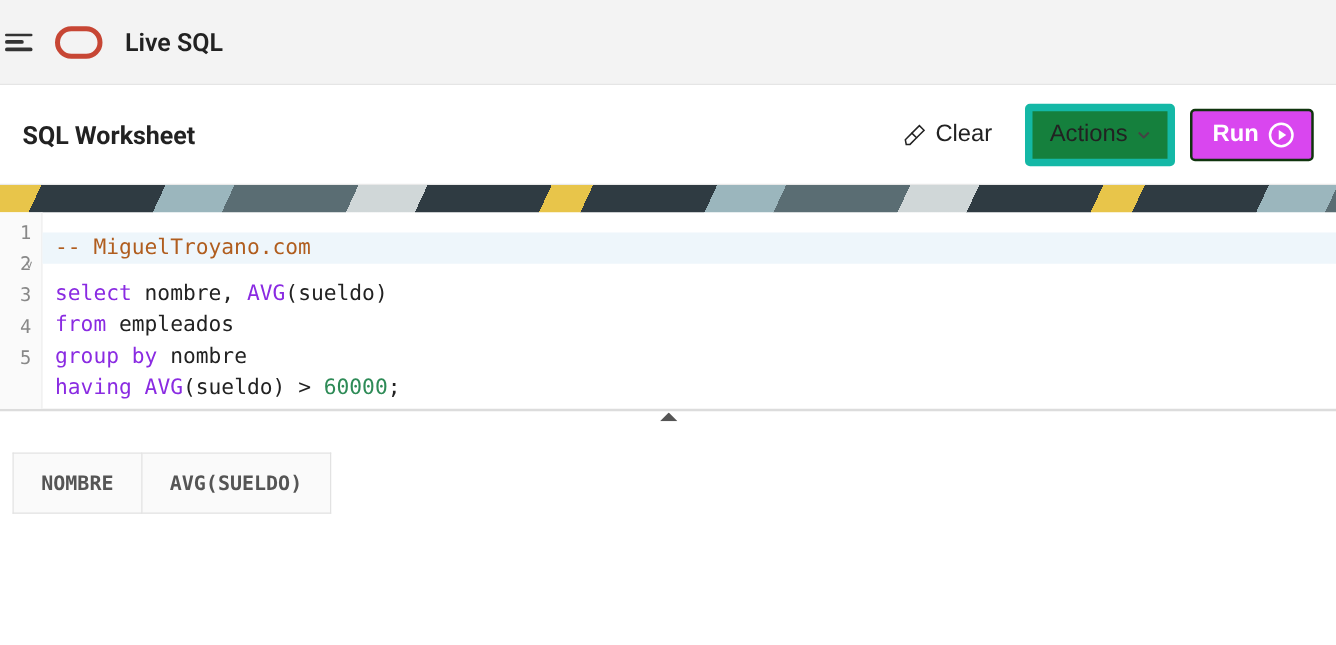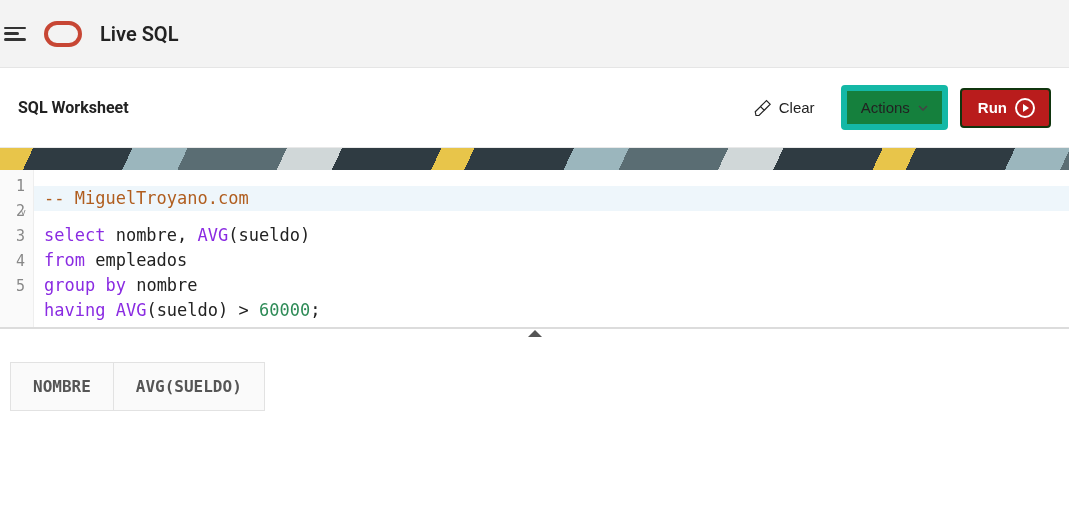--- a/index.html
+++ b/index.html
@@ -8,25 +8,25 @@
   
   .topbar { height:68px; background:#f3f3f3; display:flex; align-items:center; padding:0 4px; gap:18px; border-bottom:1px solid #e5e5e5; }
   .hamburger-ico { width:22px; height:14px; display:flex; flex-direction:column; justify-content:space-between; cursor:pointer; }
   .hamburger-ico span { display:block; height:2.5px; background:#333; border-radius:2px; }
   .hamburger-ico span:nth-child(2){ width:70%; }
   .logo-ring { width:38px; height:26px; border:4px solid #c74634; border-radius:13px / 13px; }
   .app-title { font-size:20px; font-weight:600; color:#222; }
 
   
   .toolbar { height:80px; display:flex; align-items:center; padding:0 18px; border-bottom:1px solid #e9e9e9; }
-  .page-title { font-size:16px; font-weight:700; color:#222; }
+  .page-title { font-size:20px; font-weight:700; color:#222; }
   .spacer { flex:1; }
-  .tb-btn { display:flex; align-items:center; gap:8px; padding:8px 14px; background:transparent; border:none; font-size:15px; color:#222; cursor:pointer; border-radius:4px; }
+  .tb-btn { display:flex; align-items:center; gap:8px; padding:8px 14px; background:transparent; border:none; font-size:19px; color:#222; cursor:pointer; border-radius:4px; }
   .tb-btn.framed { border:6px solid #14b8a6; border-radius:4px; background:#15803d; }
-  .tb-btn.run { background:#b91c1c; color:#fff; border:2px solid #10350e; font-weight:600; padding:8px 14px 8px 16px; }
+  .tb-btn.run { background:#d946ef; color:#fff; border:2px solid #10350e; font-weight:600; padding:8px 14px 8px 16px; }
   .tb-group { display:flex; align-items:center; gap:12px; }
   .chev-down { width:10px; height:6px; }
   .ico { width:18px; height:18px; flex:0 0 18px; }
   .run-circle { width:20px; height:20px; border:2px solid #fff; border-radius:50%; display:flex; align-items:center; justify-content:center; }
   .run-tri { width:0; height:0; border-left:6px solid #fff; border-top:4px solid transparent; border-bottom:4px solid transparent; margin-left:2px; }
 
   
   .strip { height:22px; background:
     repeating-linear-gradient(115deg,#e8c54a 0 30px,#2f3b42 30px 120px,#9bb6bd 120px 170px,#5a6d73 170px 260px,#d0d7d8 260px 310px,#2f3b42 310px 400px);
   }

